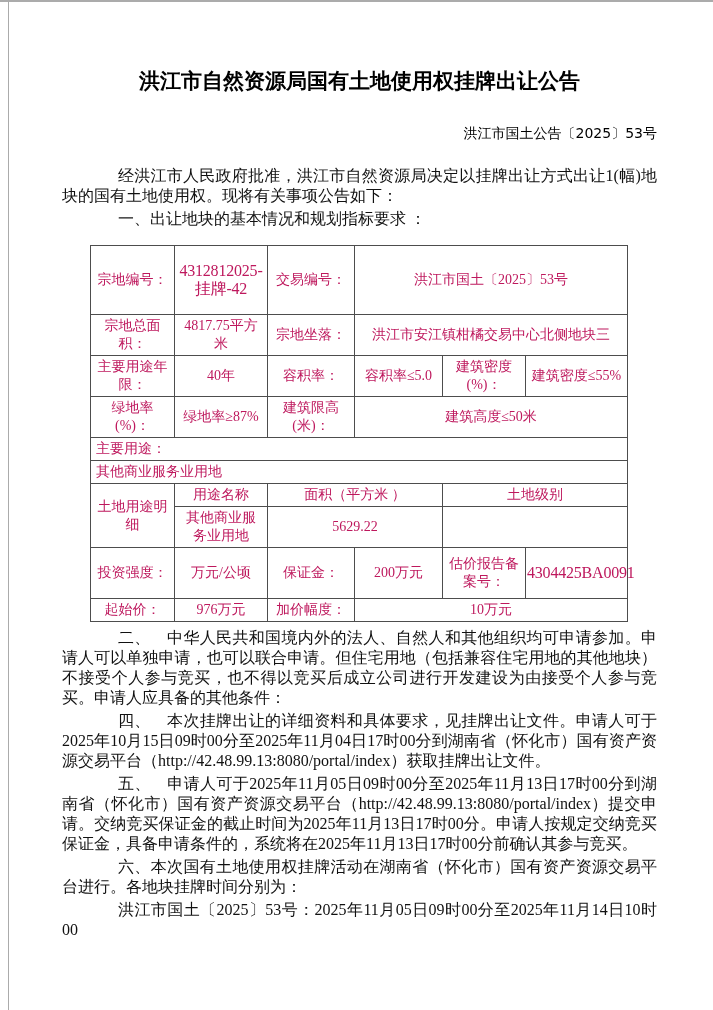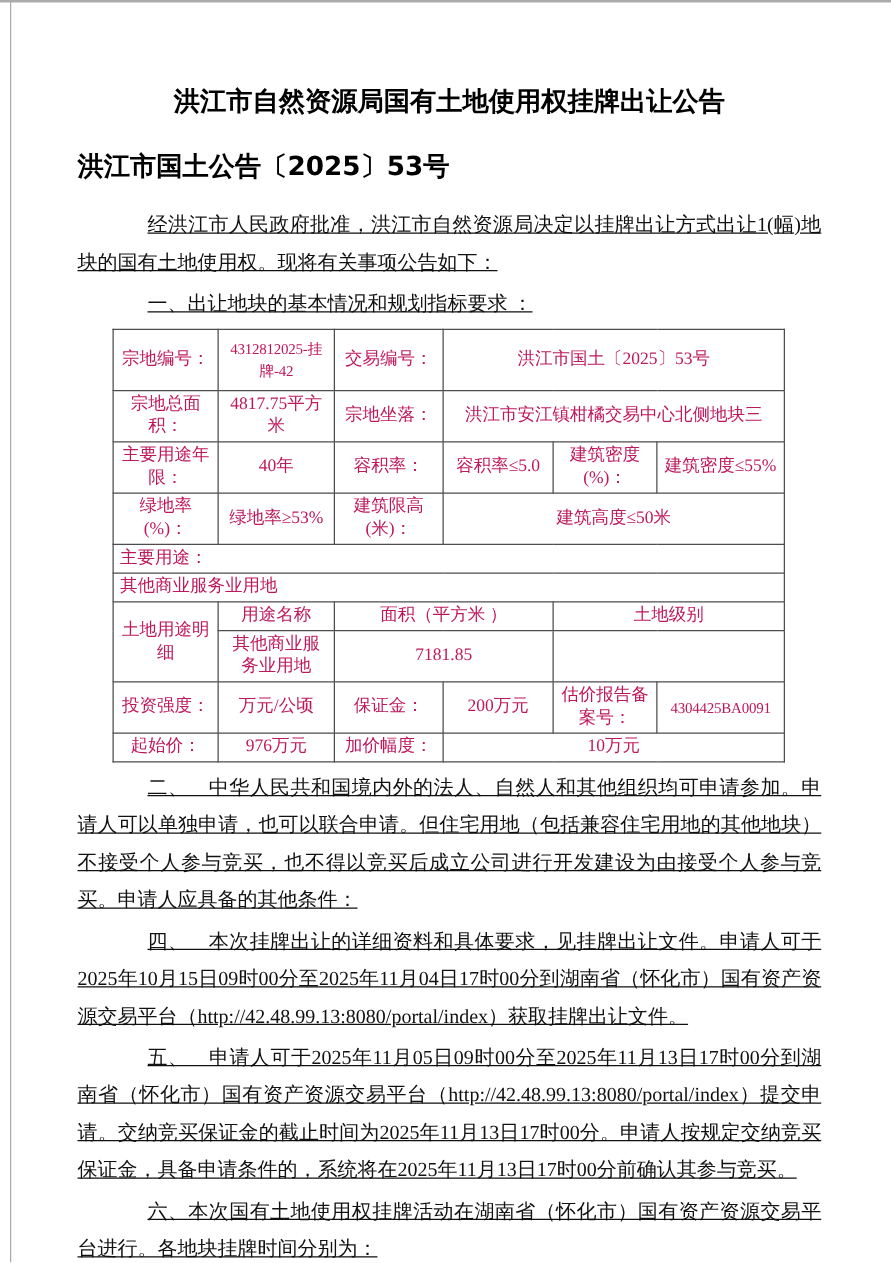--- a/index.html
+++ b/index.html
@@ -22,54 +22,53 @@
   .content {
     padding: 54px 56px 0 62px;
   }
   .doc-title {
     font-size: 21px; font-weight: bold; text-align: center;
     margin: 12px; line-height: 30px;
     font-family: "DejaVu Sans", "Liberation Sans", sans-serif;
     color: #000;
   }
   .doc-subtitle {
-    font-size: 21px; font-weight: bold; text-align: left;
+    font-size: 14px; font-weight: normal; text-align: right;
     margin: 22px 0 0 0; line-height: 30px;
     font-family: "DejaVu Sans", "Liberation Sans", sans-serif;
     color: #000;
   }
   .body-text {
-    font-size: 16px; line-height: 30px;
+    font-size: 16px; line-height: 20px;
     text-align: justify;
     text-indent: 3.5em;
     margin: 0 0 3px 0;
-    text-decoration: underline;
   }
   .intro { margin-top: 18px; }
-  .section-heading { margin-bottom: 4px; }
+  .section-heading { margin-bottom: 16px; }
   table.land-table {
     border-collapse: collapse;
     margin: 4px 0 6px 28px;
     width: 537px;
     table-layout: fixed;
     font-size: 14px;
     color: #be185d;
   }
   table.land-table td {
     border: 1px solid #4d4d4d;
     text-align: center;
     vertical-align: middle;
     padding: 2px 5px;
     line-height: 18px;
     word-break: break-word;
   }
   table.land-table td.left { text-align: left; }
   table.land-table td.code {
-    font-size: 12px; letter-spacing: -0.2px; white-space: nowrap;
-    padding: 6px 1px;
+    font-size: 16px; letter-spacing: -0.2px; white-space: nowrap;
+    padding: 16px 1px;
   }
   .paragraphs { margin-top: 6px; }
 </style>
 </head>
 <body>
 
 <div class="page-border-top"></div>
 <div class="page-border-left"></div>
 
 <div class="content">
@@ -105,39 +104,39 @@
       <tr>
         <td>主要用途年限：</td>
         <td>40年</td>
         <td>容积率：</td>
         <td>容积率≤5.0</td>
         <td>建筑密度(%)：</td>
         <td>建筑密度≤55%</td>
       </tr>
       <tr>
         <td>绿地率(%)：</td>
-        <td>绿地率≥53%</td>
+        <td>绿地率≥87%</td>
         <td>建筑限高(米)：</td>
         <td colspan="3">建筑高度≤50米</td>
       </tr>
       <tr>
         <td colspan="6" class="left">主要用途：</td>
       </tr>
       <tr>
         <td colspan="6" class="left">其他商业服务业用地</td>
       </tr>
       <tr>
         <td rowspan="2">土地用途明细</td>
         <td>用途名称</td>
         <td colspan="2">面积（平方米 ）</td>
         <td colspan="2">土地级别</td>
       </tr>
       <tr>
         <td>其他商业服务业用地</td>
-        <td colspan="2">7181.85</td>
+        <td colspan="2">5629.22</td>
         <td colspan="2"></td>
       </tr>
       <tr>
         <td>投资强度：</td>
         <td>万元/公顷</td>
         <td>保证金：</td>
         <td>200万元</td>
         <td>估价报告备案号：</td>
         <td class="code">4304425BA0091</td>
       </tr>
@@ -148,15 +147,16 @@
         <td colspan="3">10万元</td>
       </tr>
     </tbody>
   </table>
 
   <div class="paragraphs">
     <p class="body-text">二、　中华人民共和国境内外的法人、自然人和其他组织均可申请参加。申请人可以单独申请，也可以联合申请。但住宅用地（包括兼容住宅用地的其他地块）不接受个人参与竞买，也不得以竞买后成立公司进行开发建设为由接受个人参与竞买。申请人应具备的其他条件：</p>
     <p class="body-text">四、　本次挂牌出让的详细资料和具体要求，见挂牌出让文件。申请人可于2025年10月15日09时00分至2025年11月04日17时00分到湖南省（怀化市）国有资产资源交易平台（http://42.48.99.13:8080/portal/index）获取挂牌出让文件。</p>
     <p class="body-text">五、　申请人可于2025年11月05日09时00分至2025年11月13日17时00分到湖南省（怀化市）国有资产资源交易平台（http://42.48.99.13:8080/portal/index）提交申请。交纳竞买保证金的截止时间为2025年11月13日17时00分。申请人按规定交纳竞买保证金，具备申请条件的，系统将在2025年11月13日17时00分前确认其参与竞买。</p>
     <p class="body-text">六、本次国有土地使用权挂牌活动在湖南省（怀化市）国有资产资源交易平台进行。各地块挂牌时间分别为：</p>
+    <p class="body-text">洪江市国土〔2025〕53号：2025年11月05日09时00分至2025年11月14日10时00</p>
   </div>
 
 </div>
 
 </body></html>

